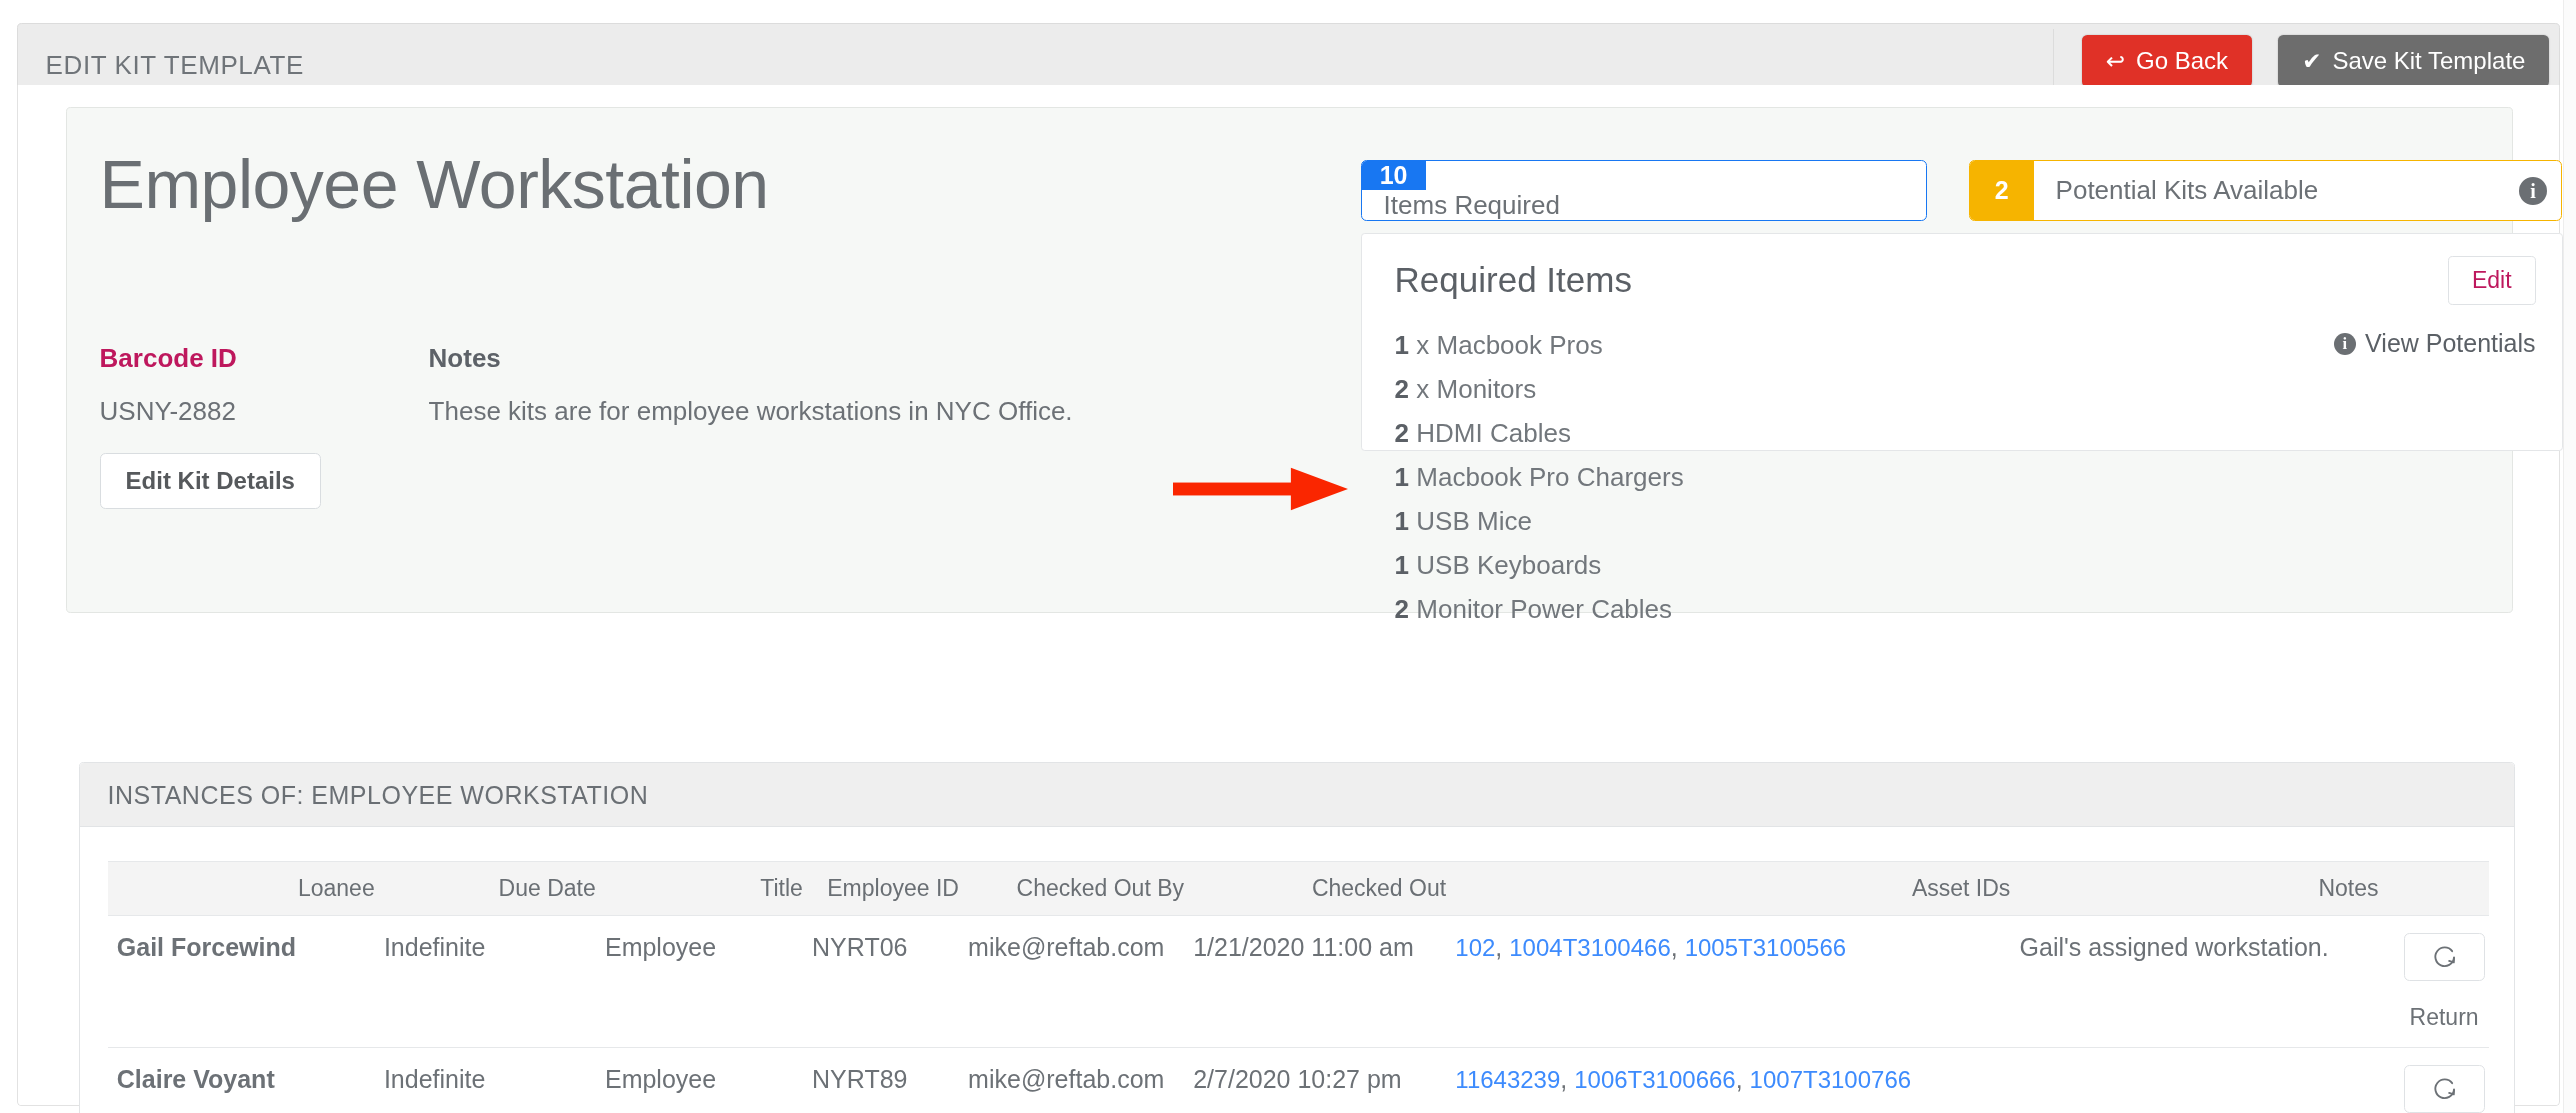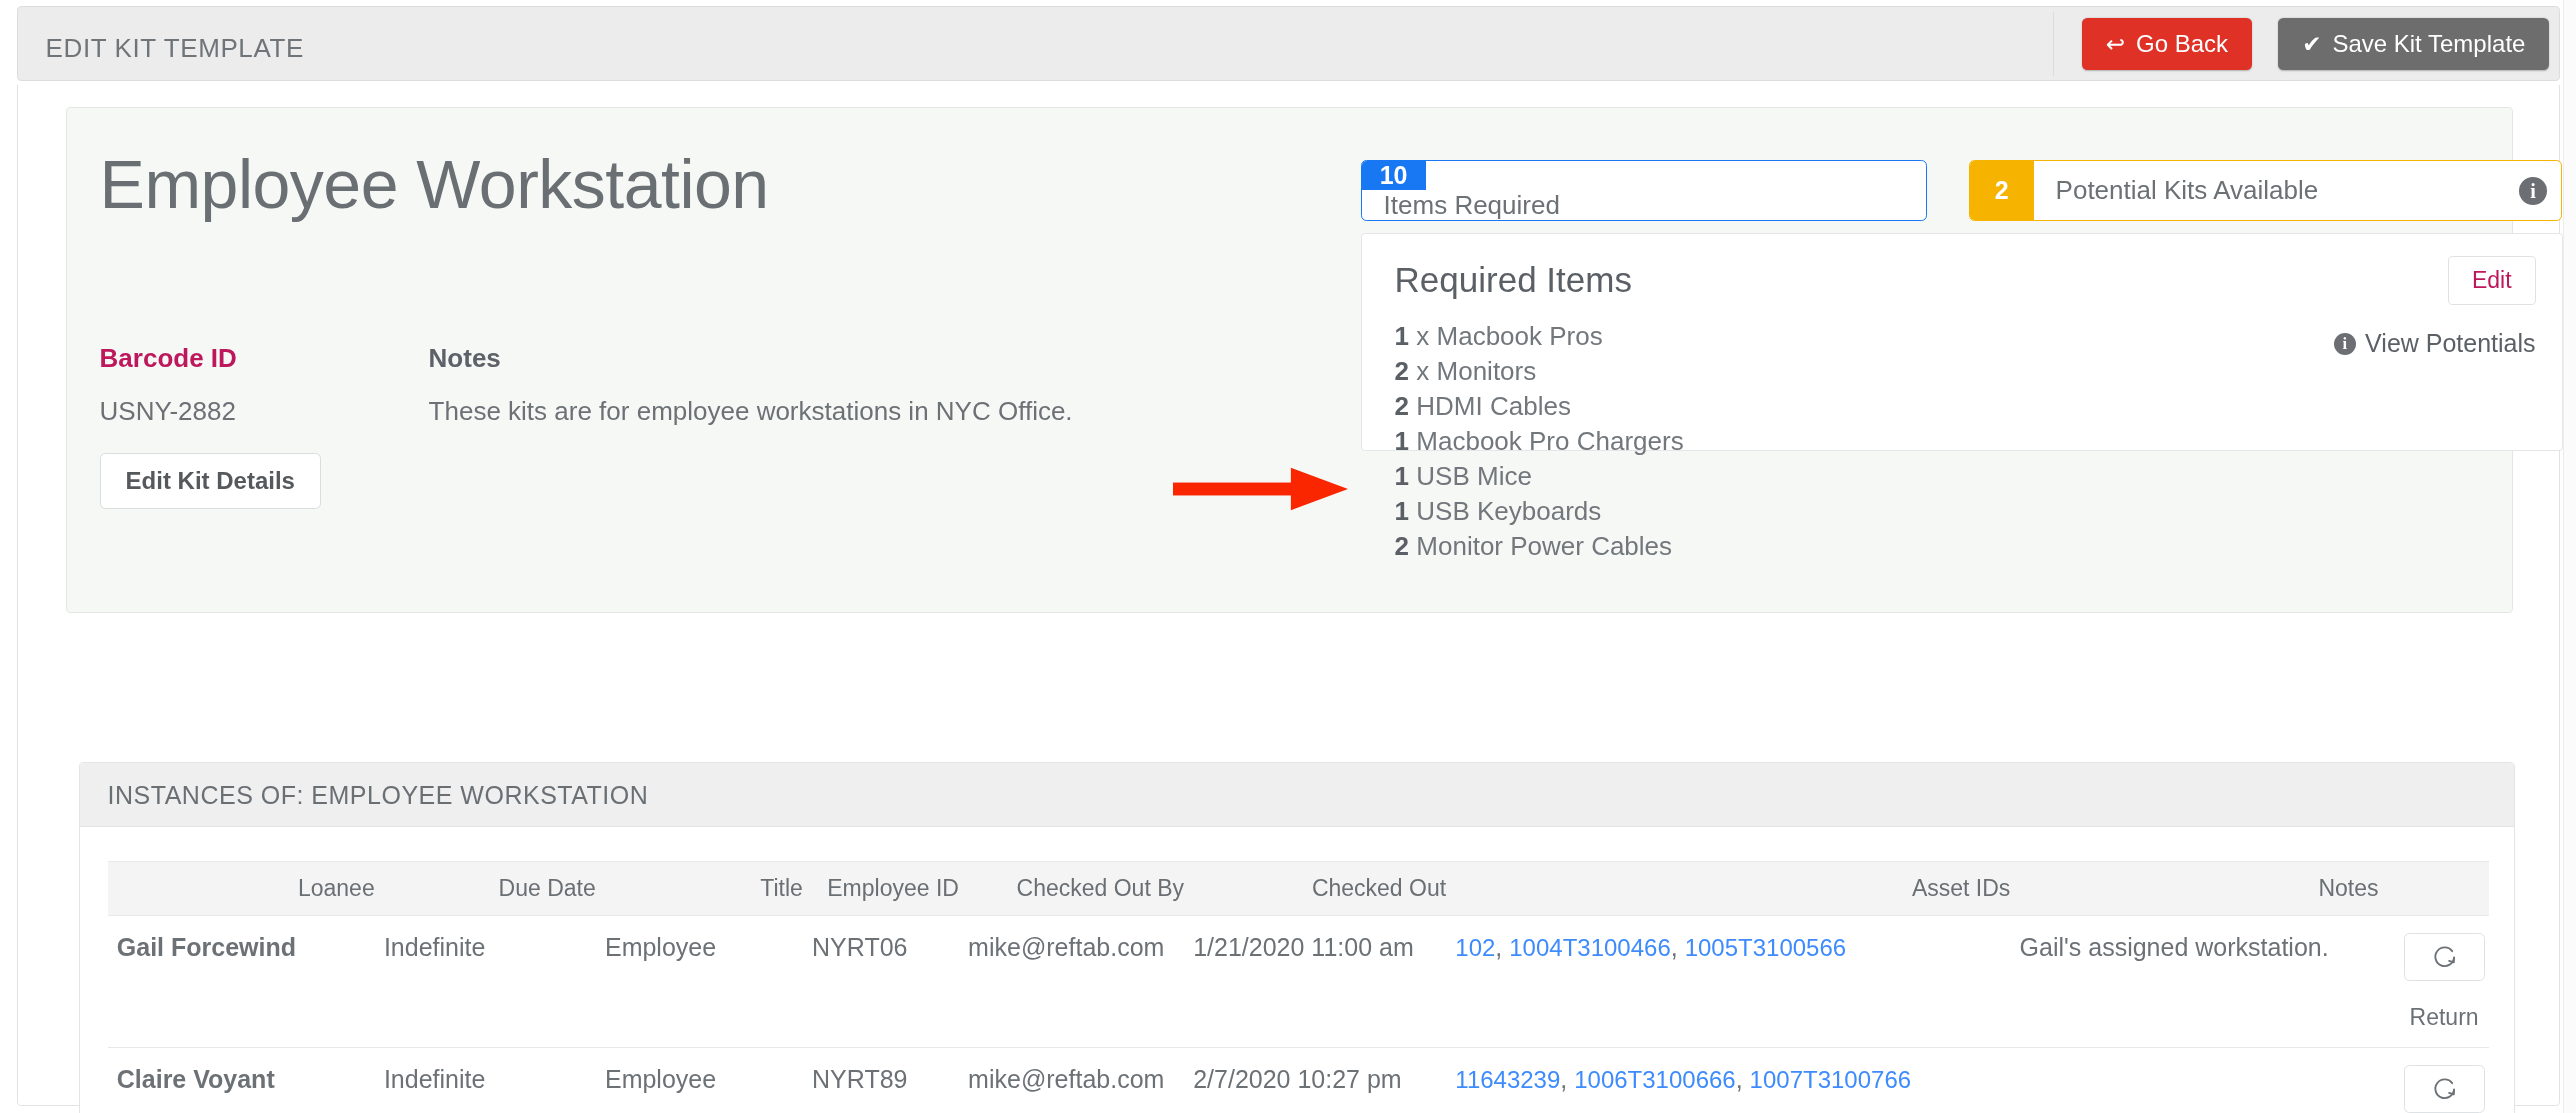--- a/index.html
+++ b/index.html
@@ -5,21 +5,21 @@
   * { box-sizing: border-box; margin: 0; padding: 0; }
   html, body {
     width: 2576px; height: 1113px;
     background: #ffffff;
     font-family: "Liberation Sans", sans-serif;
     overflow: hidden;
   }
 
   
   .topbar {
-    position: absolute; left: 0; top: 0; width: 2576px; height: 81px;
+    position: absolute; left: 0; top: 17px; width: 2576px; height: 81px;
     background: #ffffff;
   }
   .topbar-inner {
     position: absolute; left: 16.6px; top: 5.5px; width: 2543px; height: 75px;
     background: #ececec;
     border: 0.9px solid #dcdcdc;
     border-radius: 4.6px;
   }
   .topbar-title {
     position: absolute; left: 28px; top: 26px;
@@ -121,21 +121,21 @@
     background: #ffffff; border: 0.9px solid #e4e6e8; border-radius: 3.7px;
   }
   .req-title {
     position: absolute; left: 33px; top: 26px;
     font-size: 35px; font-weight: 500; color: #5b6066;
   }
   .req-list {
     position: absolute; left: 33px; top: 85px; list-style: none;
   }
   .req-list li {
-    font-size: 26px; color: #72777c; line-height: 35px; white-space: nowrap;
+    font-size: 26px; color: #72777c; line-height: 35px; white-space: nowrap; margin-top: 9px;
   }
   .req-list li b { color: #5b6066; font-weight: bold; }
   .req-edit {
     position: absolute; right: 26px; top: 22px;
     background: #ffffff; border: 0.9px solid #dfe2e5; border-radius: 4.6px;
     font-family: "Liberation Sans", sans-serif;
     font-size: 23px; color: #be185d;
     padding: 10px 23px; cursor: pointer;
   }
   .req-potentials {

